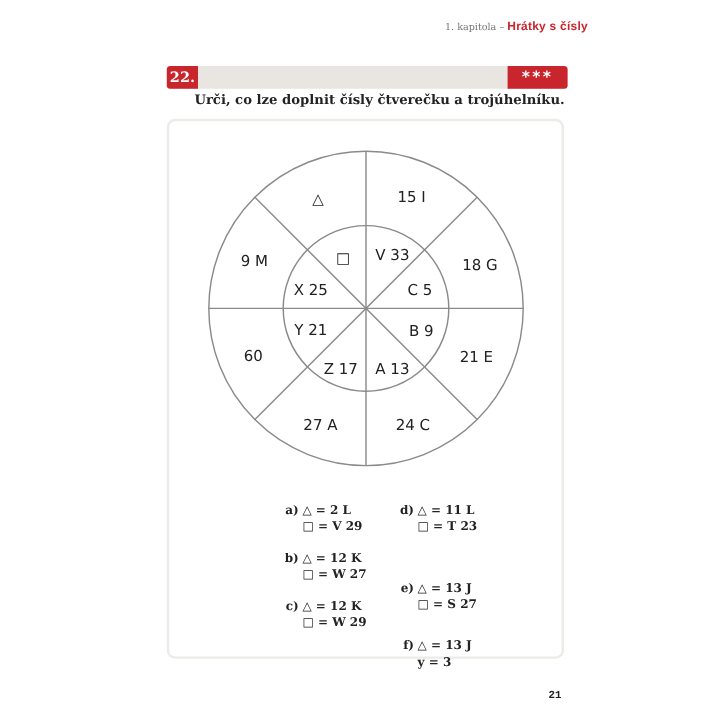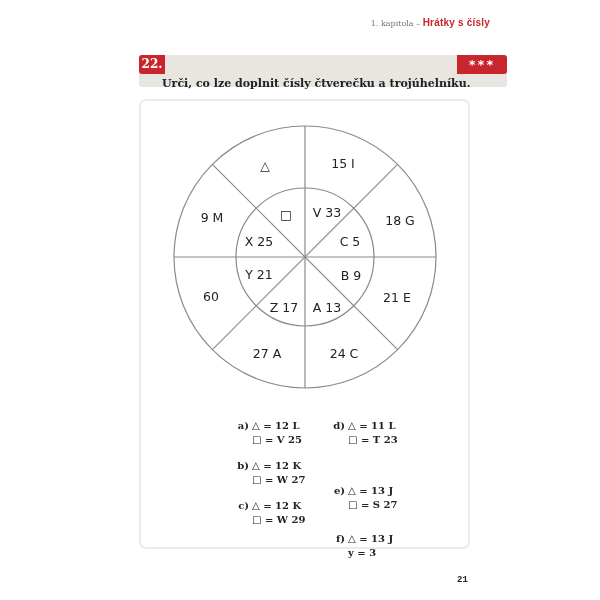--- a/index.html
+++ b/index.html
@@ -1,19 +1,19 @@
 <!DOCTYPE html>
 <html><head>
 <meta charset="utf-8">
 <style>
   html,body{margin:0;padding:0;background:#fff;}
   body{width:600px;height:600px;position:relative;overflow:hidden;font-family:"DejaVu Serif",serif;color:#222;}
   .header{position:absolute;top:17px;right:110px;font-size:8px;color:#777;white-space:nowrap;}
   .header .chapter-title{color:#c8252c;font-family:"Liberation Sans",sans-serif;font-weight:bold;font-size:10px;letter-spacing:0.2px;}
-  .bar{position:absolute;left:139px;top:55px;width:334px;height:32px;background:#e9e6e1;border-radius:3px;padding-left:34px;}
+  .bar{position:absolute;left:139px;top:55px;width:334px;height:19px;background:#e9e6e1;border-radius:3px;}
   .num-badge{position:absolute;left:0;top:0;height:19px;width:26px;background:#c8252c;color:#fff;font-weight:bold;font-size:12px;line-height:19px;text-align:center;border-radius:3px 0 0 3px;font-family:"DejaVu Serif",serif;}
   .stars{position:absolute;right:0;top:0;height:19px;width:50px;background:#c8252c;color:#fff;font-size:13px;line-height:20px;text-align:center;border-radius:0 3px 3px 0;letter-spacing:2px;font-family:"DejaVu Sans",sans-serif;font-weight:bold;}
   .instruction{position:absolute;left:162px;top:77px;font-size:11px;font-weight:bold;color:#222;}
   .panel{position:absolute;left:139px;top:99px;width:331px;height:450px;border:2px solid #ecebe8;border-radius:7px;background:#fff;box-sizing:border-box;}
   .wheel{position:absolute;left:170px;top:122px;}
   .wheel text{font-family:"DejaVu Sans",sans-serif;font-size:12.5px;fill:#222;}
   .answers{position:absolute;left:236px;top:419px;width:200px;font-size:10px;font-weight:bold;}
   .ans{position:absolute;width:100px;line-height:14px;}
   .ans .lbl{display:inline-block;width:13px;text-align:right;margin-right:3px;}
   .ans .line2{padding-left:16px;}
@@ -59,22 +59,22 @@
     <text x="181" y="158">B 9</text>
     <text x="157" y="190">A 13</text>
     <text x="114" y="190">Z 17</text>
     <text x="89" y="157">Y 21</text>
     <text x="89" y="124">X 25</text>
   </g>
 </svg>
 
 <div class="answers">
   <div class="ans" style="left:0;top:0;">
-    <div><span class="lbl">a)</span><span>△ = 12 L</span></div>
-    <div class="line2">□ = V 25</div>
+    <div><span class="lbl">a)</span><span>△ = 2 L</span></div>
+    <div class="line2">□ = V 29</div>
   </div>
   <div class="ans" style="left:0;top:40px;">
     <div><span class="lbl">b)</span><span>△ = 12 K</span></div>
     <div class="line2">□ = W 27</div>
   </div>
   <div class="ans" style="left:0;top:80px;">
     <div><span class="lbl">c)</span><span>△ = 12 K</span></div>
     <div class="line2">□ = W 29</div>
   </div>
   <div class="ans" style="left:96px;top:0;">

